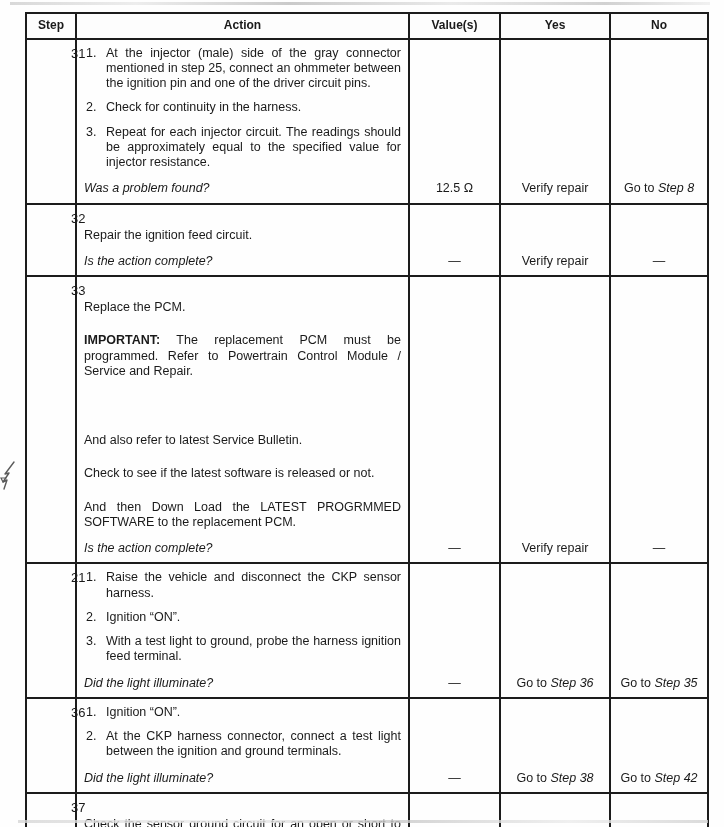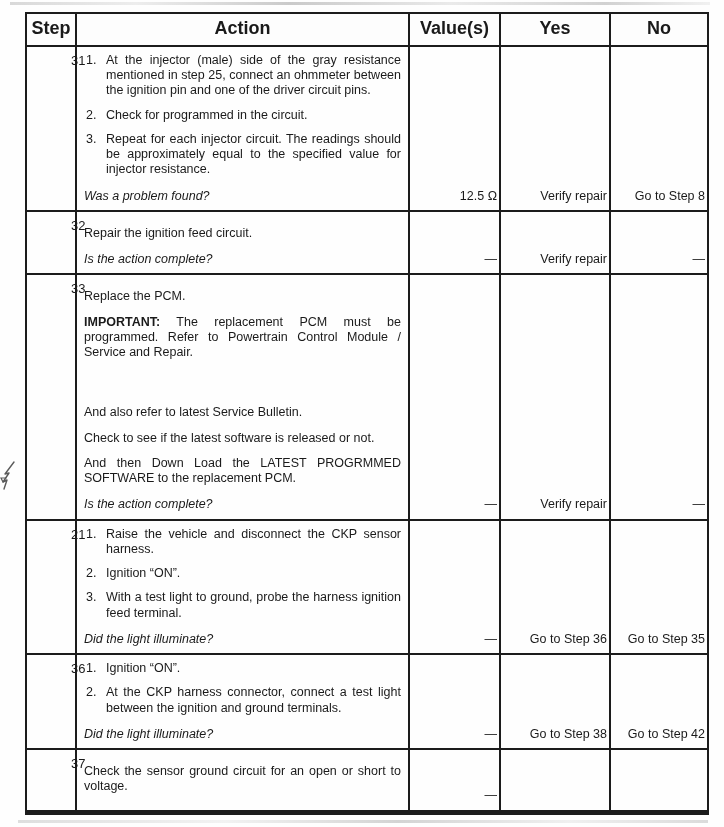--- a/index.html
+++ b/index.html
@@ -42,66 +42,66 @@
     border-collapse: collapse;
     table-layout: fixed;
     font-size: 12.5px;
     line-height: 1.22;
   }
   table.diag, table.diag th, table.diag td {
     border: 2px solid #1c1c1c;
   }
   table.diag { border-bottom-width: 5px; }
   table.diag th {
-    font-size: 18px;
+    font-size: 12px;
     font-weight: bold;
     text-align: center;
     padding: 4px 2px 5px 2px;
     background: #fdfdfd;
   }
   td.step-cell {
     vertical-align: top;
     text-align: center;
     padding-top: 6px;
     font-size: 13px;
     padding-left: 44px;
   }
   td.action-cell {
     vertical-align: top;
     padding: 5px 7px 5px 7px;
   }
   td.value-cell, td.yes-cell, td.no-cell {
     vertical-align: bottom;
-    text-align: right;
+    text-align: center;
     padding: 2px 2px 6px 2px;
   }
   .num-item {
     display: flex;
     margin: 1px 0 9px 0;
   }
   .num-item .num {
     flex: 0 0 20px;
     padding-left: 2px;
   }
   .num-item .itext {
     flex: 1 1 auto;
     text-align: justify;
   }
   .para {
-    margin: 9px 0 10px 0;
+    margin: 18px 0 10px 0;
     text-align: justify;
   }
   .spacer-block { height: 26px; }
   .important-label { font-weight: bold; }
   .question-line {
     margin-top: 11px;
     margin-bottom: 1px;
     font-style: italic;
   }
-  .step-ref { }
+  .step-ref { font-style: italic; }
 </style>
 </head>
 <body>
 
 <div class="page">
 
   <div class="scan-streak-top"></div>
 
   <svg class="margin-arrow" width="16" height="36" viewBox="0 0 16 36">
     <path d="M14 4 L5 16 L9 15 L3 24 L7 22 L4 31" fill="none" stroke="#5a5a5a" stroke-width="1.4" stroke-linejoin="round" stroke-linecap="round"></path>
@@ -124,25 +124,25 @@
         <th>Yes</th>
         <th>No</th>
       </tr>
     </thead>
     <tbody id="rows-body">
         <tr>
           <td class="step-cell">31</td>
           <td class="action-cell">
             <div class="num-item">
               <span class="num">1.</span>
-              <span class="itext">At the injector (male) side of the gray resistance mentioned in step 25, connect an ohmmeter between the ignition pin and one of the driver circuit pins.</span>
+              <span class="itext">At the injector (male) side of the gray connector mentioned in step 25, connect an ohmmeter between the ignition pin and one of the driver circuit pins.</span>
             </div>
             <div class="num-item">
               <span class="num">2.</span>
-              <span class="itext">Check for programmed in the circuit.</span>
+              <span class="itext">Check for continuity in the harness.</span>
             </div>
             <div class="num-item">
               <span class="num">3.</span>
               <span class="itext">Repeat for each injector circuit. The readings should be approximately equal to the specified value for injector resistance.</span>
             </div>
             <div class="question-line">Was a problem found?</div>
           </td>
           <td class="value-cell">12.5 Ω</td>
           <td class="yes-cell"><span>Verify repair</span></td>
           <td class="no-cell"><span>Go to </span><span class="step-ref">Step 8</span></td>

